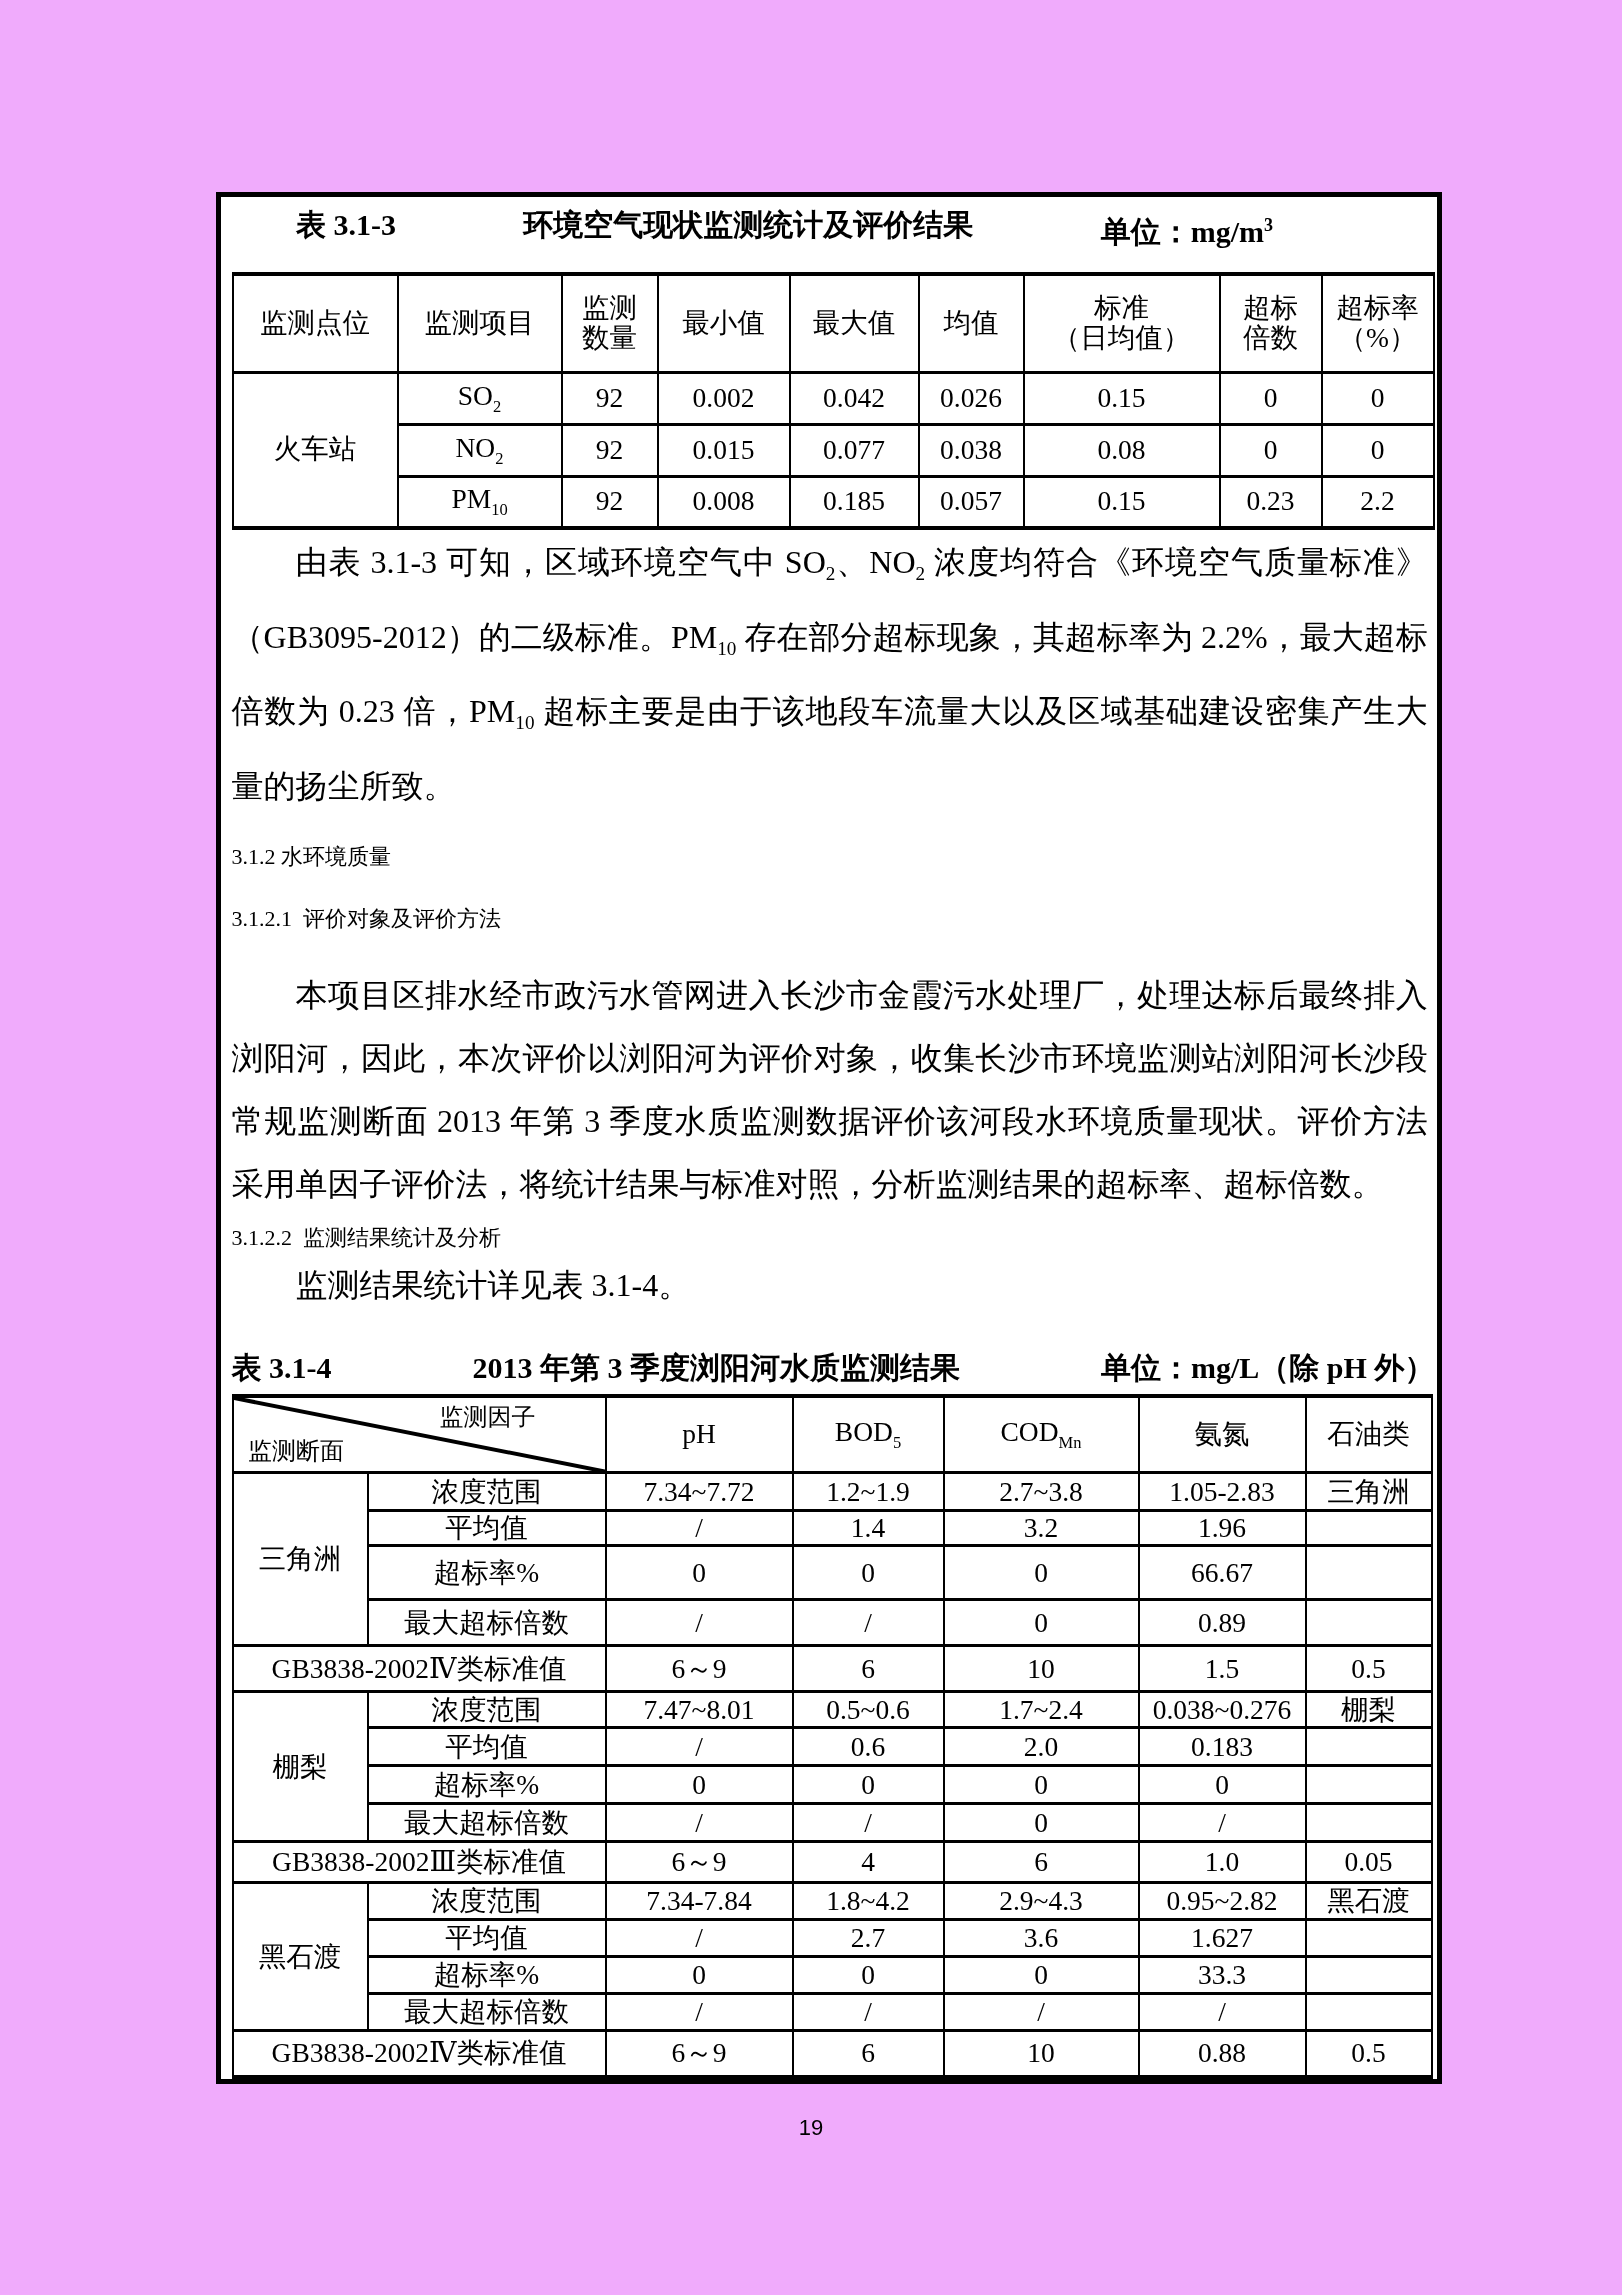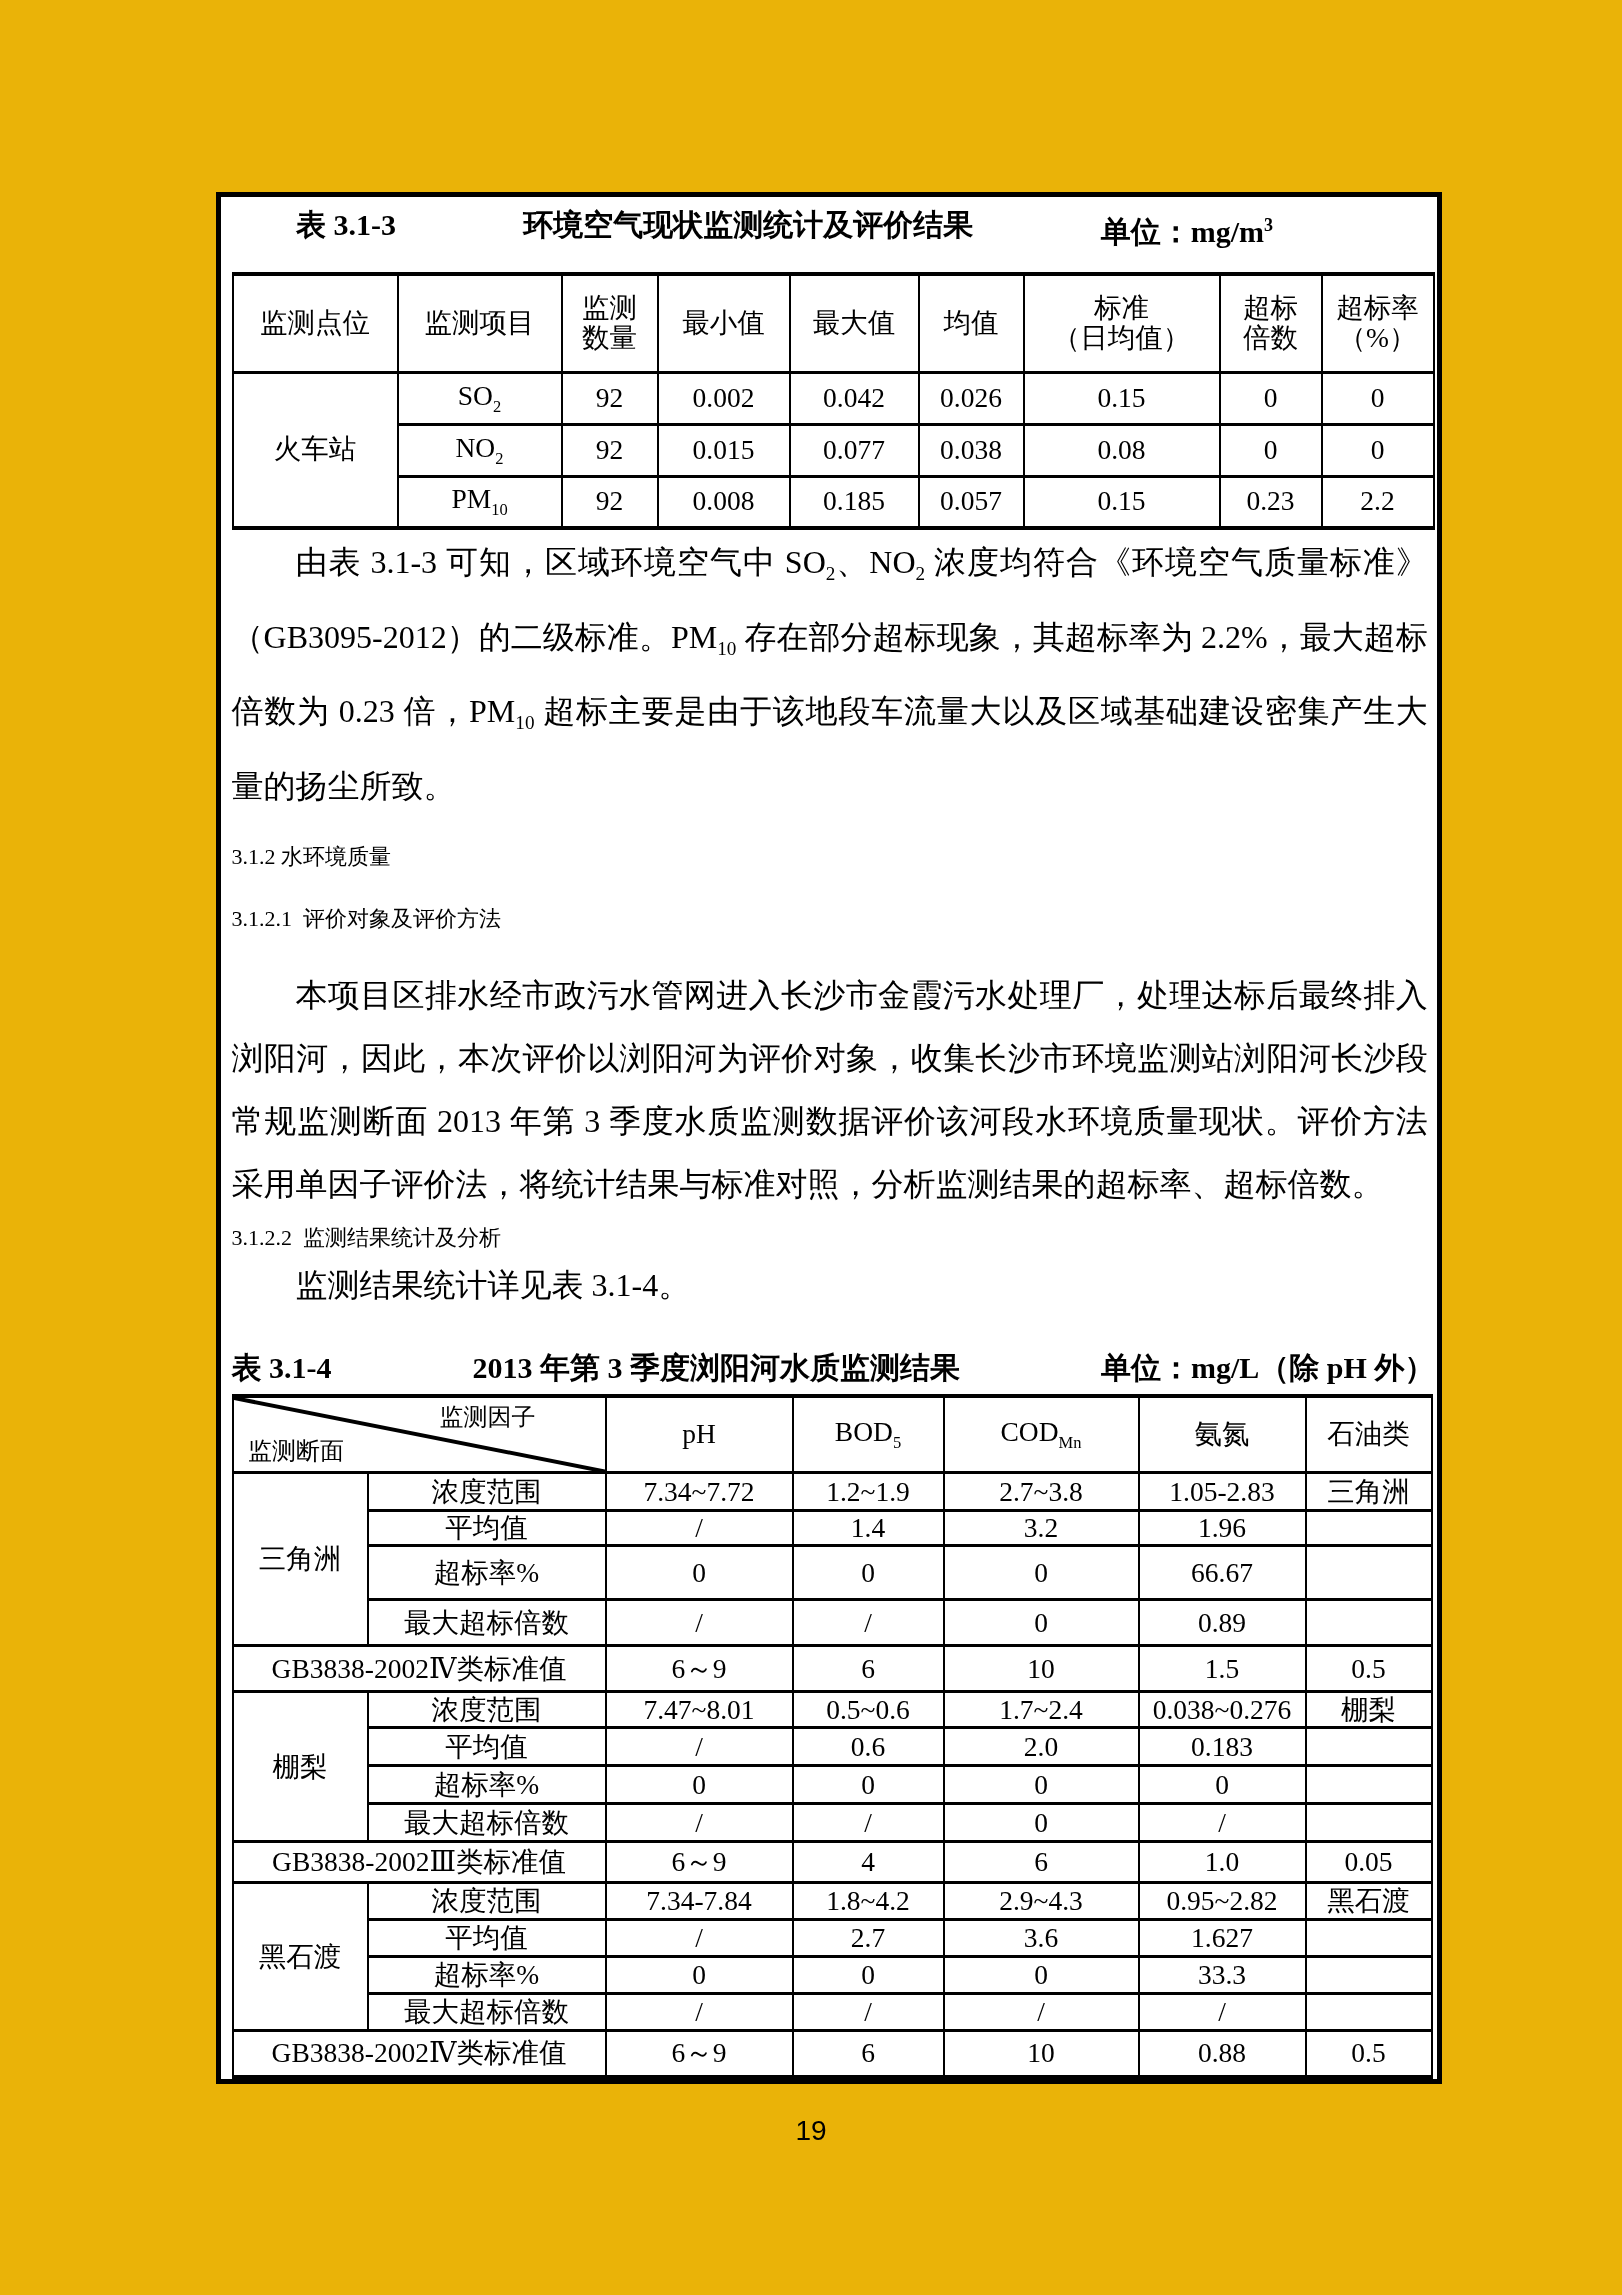--- a/index.html
+++ b/index.html
@@ -1,19 +1,19 @@
 <!DOCTYPE html>
 <html style="font-size:10.5px"><head>
 <meta charset="utf-8">
 <style>
   html,body{margin:0;padding:0;background:#ffffff;}
   .page{
     position:relative;
     width:1622px;height:2295px;
-    background:#eab308;
+    background:#f0abfc;
     color:#000;
     font-family:"Liberation Serif","DejaVu Serif",serif;
     overflow:hidden;
   }
   .frame{
     position:absolute;
     left:216px;top:192px;
     width:1216px;
     border:5.9px solid #000;
     background:#fff;
@@ -78,21 +78,21 @@
     font-size:24px;
   }
   .diag svg{position:absolute;inset:0;width:100%;height:100%;display:block;}
   .diag .corner-top{position:absolute;right:69px;top:6.5px;}
   .diag .corner-bottom{position:absolute;left:14.4px;bottom:6.5px;}
   .page-number{
     position:absolute;
     top:2115px;left:0;
     width:100%;
     text-align:center;
-    font-size:28px;
+    font-size:22px;
     font-family:"Liberation Sans","DejaVu Sans",sans-serif;
   }
 </style>
 </head>
 <body>
 
 <div class="page">
   <div class="frame">
 
     <div class="table-title t1-title">

